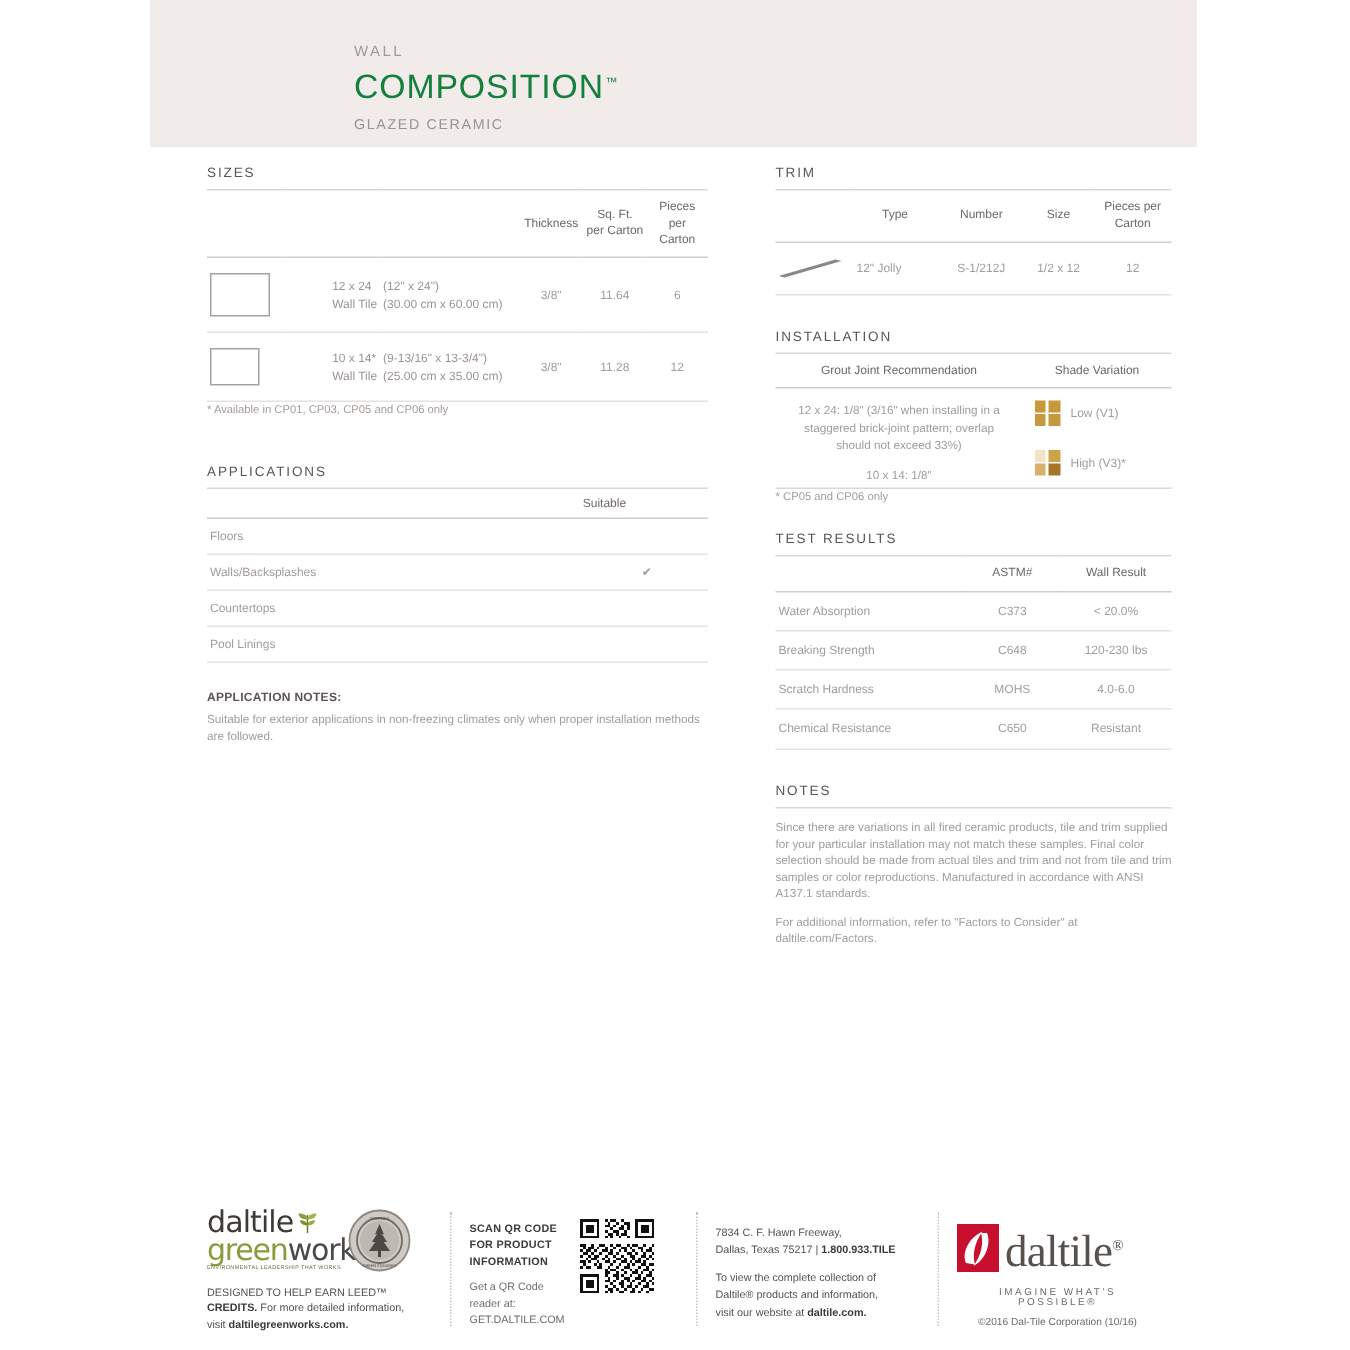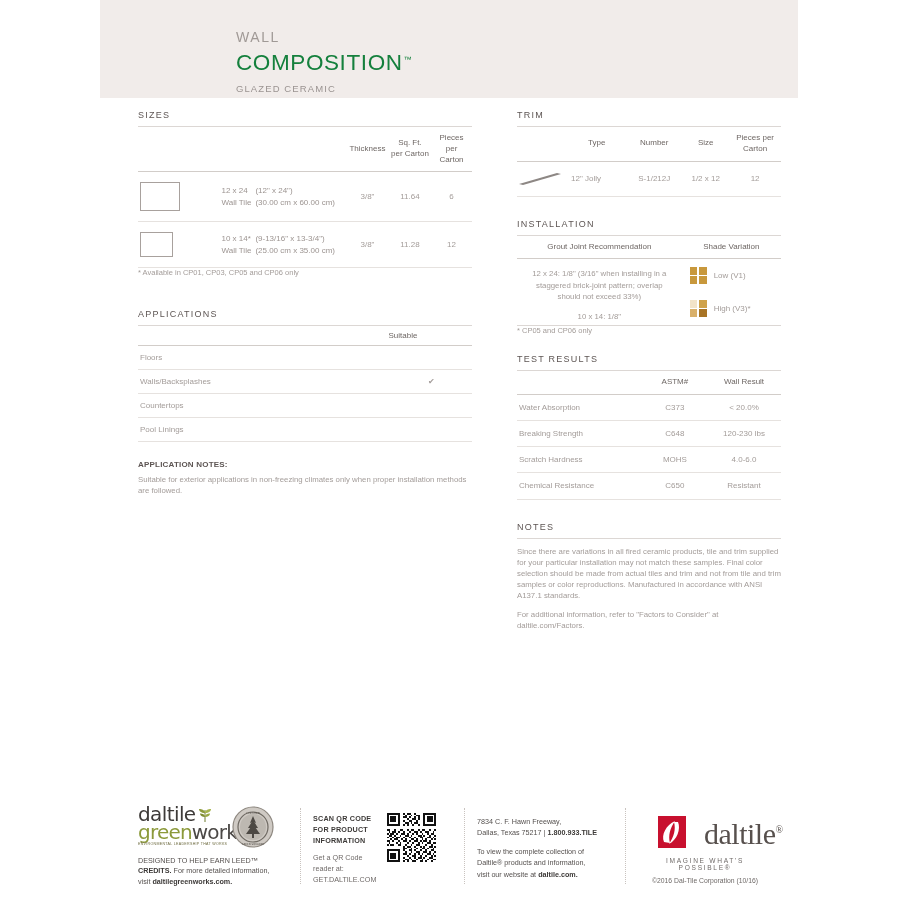--- a/index.html
+++ b/index.html
@@ -13,21 +13,21 @@
   }
   .page{position:relative;width:900px;height:900px;}
 
   
   .header-band{
     position:absolute;left:100px;top:0;width:698px;height:98px;
     background:#f1ecea;
   }
   .hdr-inner{position:absolute;left:136px;top:29px;}
   .hdr-wall{
-    font-size:14px;letter-spacing:1.6px;color:#a09996;font-weight:400;
+    font-size:10px;letter-spacing:1.6px;color:#a09996;font-weight:400;
   }
   .hdr-title{
     margin-top:7px;
     font-size:22.5px;letter-spacing:0.6px;color:#15803d;font-weight:400;
     position:relative;display:inline-block;line-height:1;
   }
   .hdr-title .tm{
     font-size:8px;vertical-align:super;letter-spacing:0;margin-left:1px;
   }
   .hdr-sub{
@@ -134,21 +134,21 @@
   .gw-leaf{display:inline-block;vertical-align:-2px;margin-left:1px;}
   .f-txt{font-size:7.2px;color:#55504e;line-height:1.5;margin-top:9px;}
   .f-txt b{font-weight:700;color:#3d3a38;}
 
   .f2-head{font-size:7.2px;color:#3d3a38;font-weight:700;line-height:1.5;letter-spacing:0.2px;}
   .f2-sub{font-size:7.2px;color:#6f6a68;line-height:1.5;margin-top:7px;}
   .f3-txt{font-size:7.2px;color:#55504e;line-height:1.55;}
   .f3-txt b{font-weight:700;color:#3d3a38;}
   .f3-gap{height:8px;}
 
-  .dl-logo{display:flex;align-items:center;gap:18px;margin-left:20px;}
+  .dl-logo{display:flex;align-items:center;gap:4px;}
   .dl-word{
     font-family:"Liberation Serif", serif;
     font-size:30px;color:#57504d;letter-spacing:-0.5px;line-height:1;
   }
   .dl-word sup{font-size:10px;vertical-align:super;}
   .dl-tag{
     font-size:6.6px;letter-spacing:1.7px;color:#6f6a68;margin-top:5px;
     text-align:center;width:134px;
   }
   .dl-copy{

